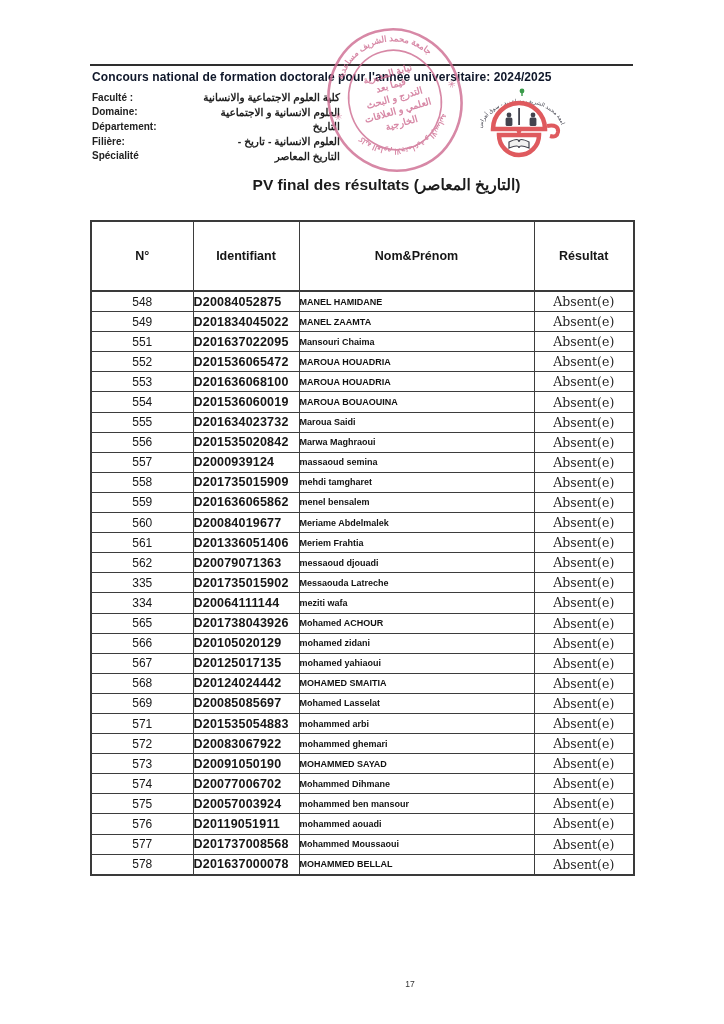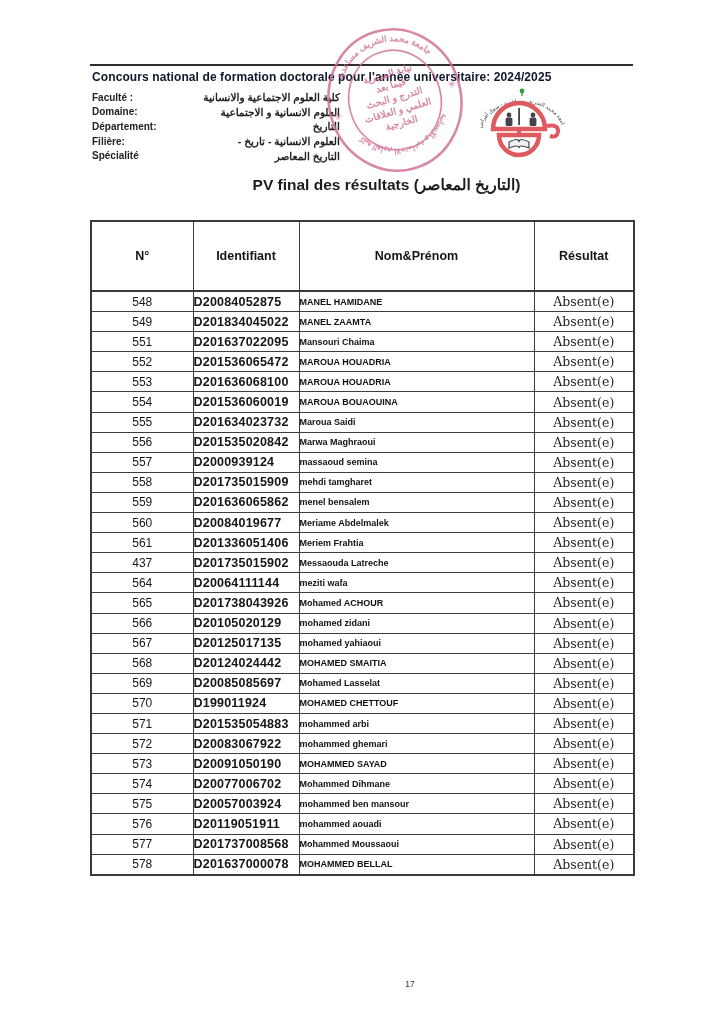--- a/index.html
+++ b/index.html
@@ -239,27 +239,33 @@
           <td class="c-name">Meriame Abdelmalek</td>
           <td class="c-result">Absent(e)</td>
         </tr>
         <tr>
           <td class="c-num">561</td>
           <td class="c-id">D201336051406</td>
           <td class="c-name">Meriem Frahtia</td>
           <td class="c-result">Absent(e)</td>
         </tr>
         <tr>
-          <td class="c-num">437</td>
+          <td class="c-num">562</td>
+          <td class="c-id">D20079071363</td>
+          <td class="c-name">messaoud djouadi</td>
+          <td class="c-result">Absent(e)</td>
+        </tr>
+        <tr>
+          <td class="c-num">335</td>
           <td class="c-id">D201735015902</td>
           <td class="c-name">Messaouda Latreche</td>
           <td class="c-result">Absent(e)</td>
         </tr>
         <tr>
-          <td class="c-num">564</td>
+          <td class="c-num">334</td>
           <td class="c-id">D20064111144</td>
           <td class="c-name">meziti wafa</td>
           <td class="c-result">Absent(e)</td>
         </tr>
         <tr>
           <td class="c-num">565</td>
           <td class="c-id">D201738043926</td>
           <td class="c-name">Mohamed ACHOUR</td>
           <td class="c-result">Absent(e)</td>
         </tr>
@@ -281,26 +287,20 @@
           <td class="c-name">MOHAMED SMAITIA</td>
           <td class="c-result">Absent(e)</td>
         </tr>
         <tr>
           <td class="c-num">569</td>
           <td class="c-id">D20085085697</td>
           <td class="c-name">Mohamed Lasselat</td>
           <td class="c-result">Absent(e)</td>
         </tr>
         <tr>
-          <td class="c-num">570</td>
-          <td class="c-id">D199011924</td>
-          <td class="c-name">MOHAMED CHETTOUF</td>
-          <td class="c-result">Absent(e)</td>
-        </tr>
-        <tr>
           <td class="c-num">571</td>
           <td class="c-id">D201535054883</td>
           <td class="c-name">mohammed arbi</td>
           <td class="c-result">Absent(e)</td>
         </tr>
         <tr>
           <td class="c-num">572</td>
           <td class="c-id">D20083067922</td>
           <td class="c-name">mohammed ghemari</td>
           <td class="c-result">Absent(e)</td>

